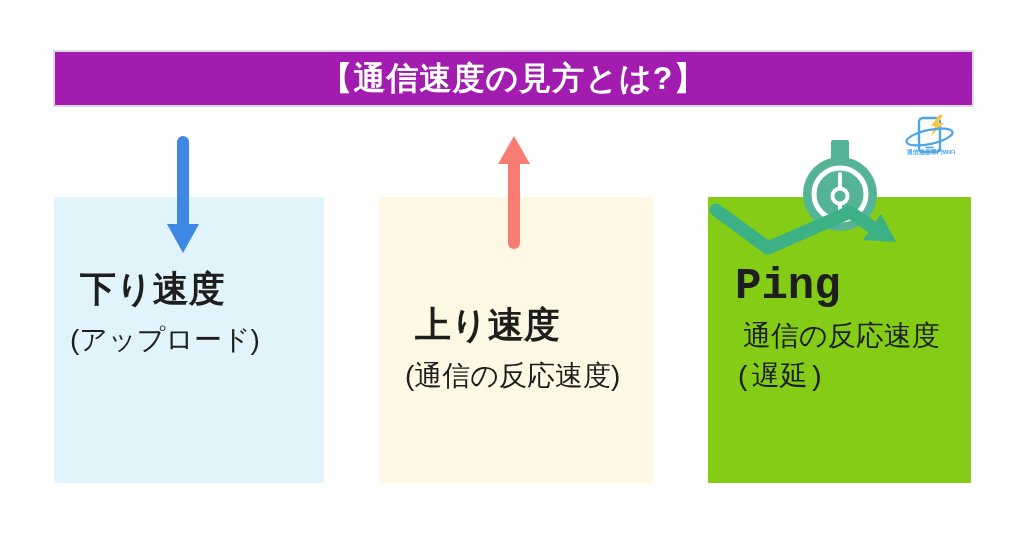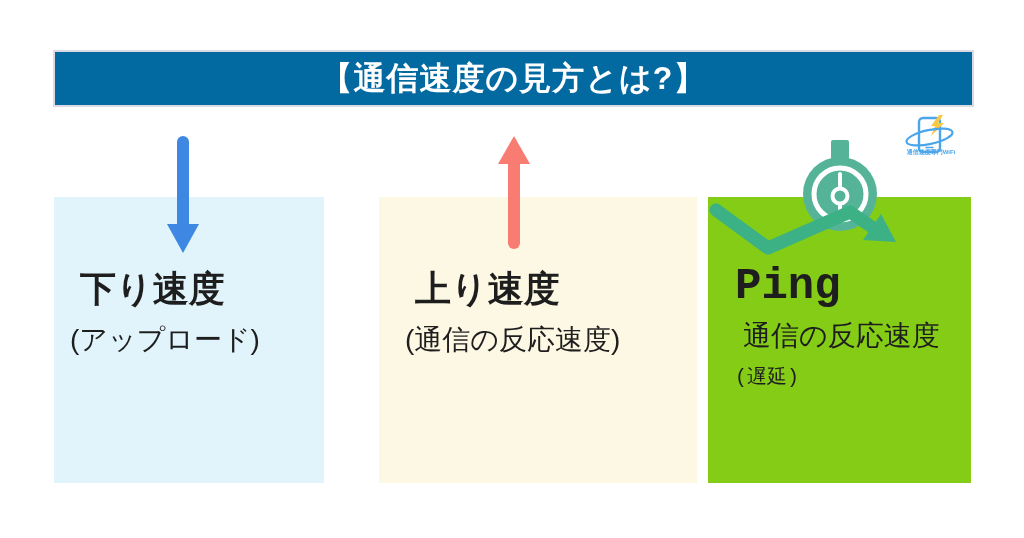--- a/index.html
+++ b/index.html
@@ -15,52 +15,52 @@
     border:2px solid #D9DAE4;box-sizing:content-box;
     display:flex;align-items:center;justify-content:center;
   }
   .title-bar .title-text{
     font-size:32px;font-weight:700;letter-spacing:1px;white-space:nowrap;
   }
   .card{
     position:absolute;top:197px;height:286px;box-sizing:border-box;
   }
   .card-1{left:54px;width:270px;padding:70px 10px 0 26px;}
-  .card-2{left:379px;width:318px;padding:70px 10px 0 36px;}
+  .card-2{left:379px;width:274px;padding:106px 10px 0 36px;}
   .card-3{left:708px;width:263px;padding:62px 6px 0 27px;}
   .card-heading{
     font-weight:700;font-size:36px;line-height:44px;white-space:nowrap;
   }
   .card-3 .card-heading{font-size:44px;line-height:54px;}
   .card-subtitle{
     font-weight:500;font-size:28px;line-height:38px;margin-top:10px;white-space:nowrap;
     margin-left:-10px;
   }
   .card-3 .card-subtitle{margin-top:6px;margin-left:8px;}
   .card-subtitle2{
-    font-weight:500;font-size:20px;line-height:42px;white-space:nowrap;
+    font-weight:500;font-size:28px;line-height:42px;white-space:nowrap;
   }
   .float{position:absolute;line-height:0;}
   .arrow-down{left:165px;top:135px;}
   .arrow-up{left:496px;top:133px;}
   .stopwatch{left:793px;top:136px;}
   .zigzag{left:700px;top:196px;}
   .logo{left:903px;top:114px;}
   .logo-text{
     position:absolute;left:898px;top:149px;width:66px;
     font-size:6px;font-weight:700;text-align:center;line-height:7px;
     letter-spacing:0;
   }
 </style>
 </head>
 <body>
 
 <div class="canvas" style="background: rgb(255, 255, 255); color: rgb(30, 30, 30);">
 
-  <div class="title-bar" style="background: #0369a1; border-color: rgb(217, 218, 228); color: rgb(255, 255, 255);">
+  <div class="title-bar" style="background: #a21caf; border-color: rgb(217, 218, 228); color: rgb(255, 255, 255);">
     <span class="title-text">【通信速度の見方とは?】</span>
   </div>
 
   <div class="card card-1" style="background: rgb(225, 244, 251);">
     <div class="card-heading">下り速度</div>
     <div class="card-subtitle">(アップロード)</div>
   </div>
 
   <div class="card card-2" style="background: rgb(252, 248, 227);">
     <div class="card-heading">上り速度</div>

